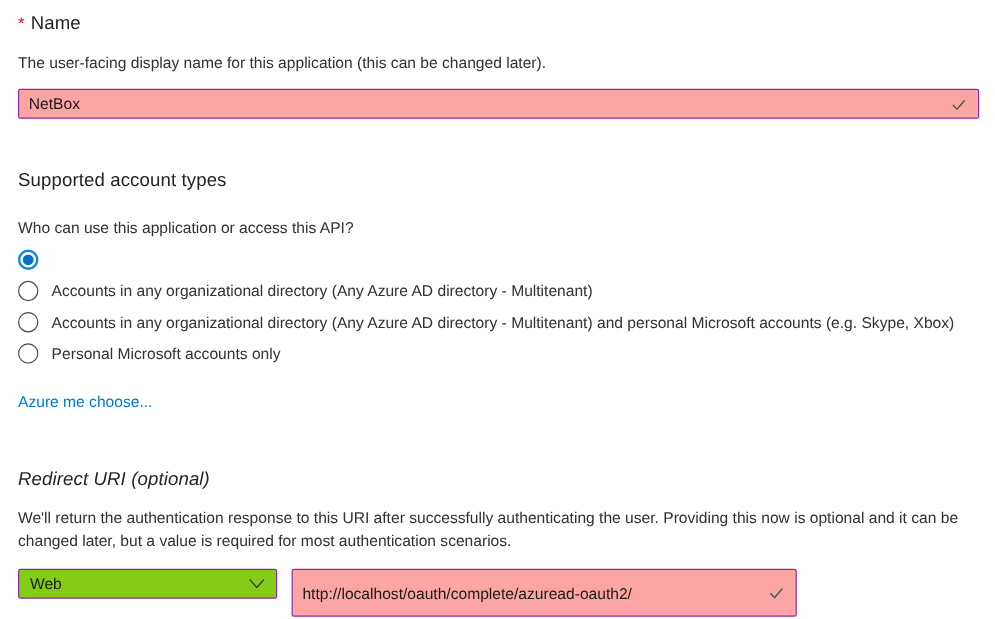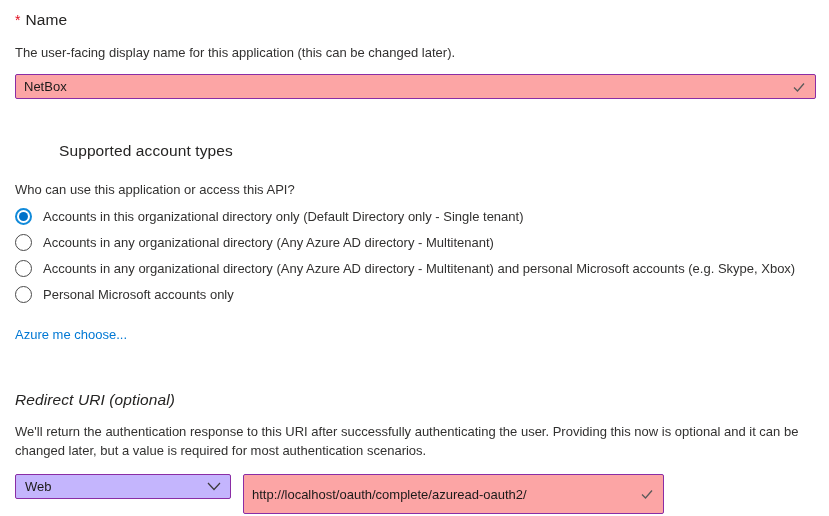--- a/index.html
+++ b/index.html
@@ -60,21 +60,21 @@
   .radio-label { margin-left: 11px; font-size: 13px; color: #323130; white-space: nowrap; }
 
   .link {
     position: absolute; left: 15px;
     font-size: 13px; color: #0078d4; cursor: pointer; text-decoration: none;
   }
 
   .select-box {
     position: absolute;
     border: 1px solid #8a2da5; border-radius: 2px;
-    background: #c4b5fd; box-sizing: border-box;
+    background: #84cc16; box-sizing: border-box;
     display: flex; align-items: center; justify-content: space-between;
     font-size: 13px; color: #1b1a19;
     padding: 0 9px; cursor: pointer;
   }
 </style>
 </head>
 <body>
 
 <div class="page">
 
@@ -84,29 +84,28 @@
 
   <div class="input-wrap" style="top:74px; left:15px; width:801px; height:25px;">
     <input type="text" value="NetBox" style="">
     <span class="valid-check">
       <svg width="16" height="16" viewBox="0 0 16 16" fill="none">
         <path d="M3 8.5 L6.5 12 L13 4.5" stroke="#5a5a5a" stroke-width="1.3" fill="none"></path>
       </svg>
     </span>
   </div>
 
-  <div class="section-title" style="top:142px;margin-left:44px;">Supported account types</div>
+  <div class="section-title" style="top:142px;">Supported account types</div>
 
   <div class="desc" style="top:180px;">Who can use this application or access this API?</div>
 
   <div class="radio-row selected" style="top:206px;">
     <span class="radio-circle">
         <span class="radio-dot"></span>
       </span>
-    <span class="radio-label">Accounts in this organizational directory only (Default Directory only - Single tenant)</span>
   </div>
 
   <div class="radio-row" style="top:232px;">
     <span class="radio-circle">
         <span class="radio-dot"></span>
       </span>
     <span class="radio-label">Accounts in any organizational directory (Any Azure AD directory - Multitenant)</span>
   </div>
 
   <div class="radio-row" style="top:258px;">

